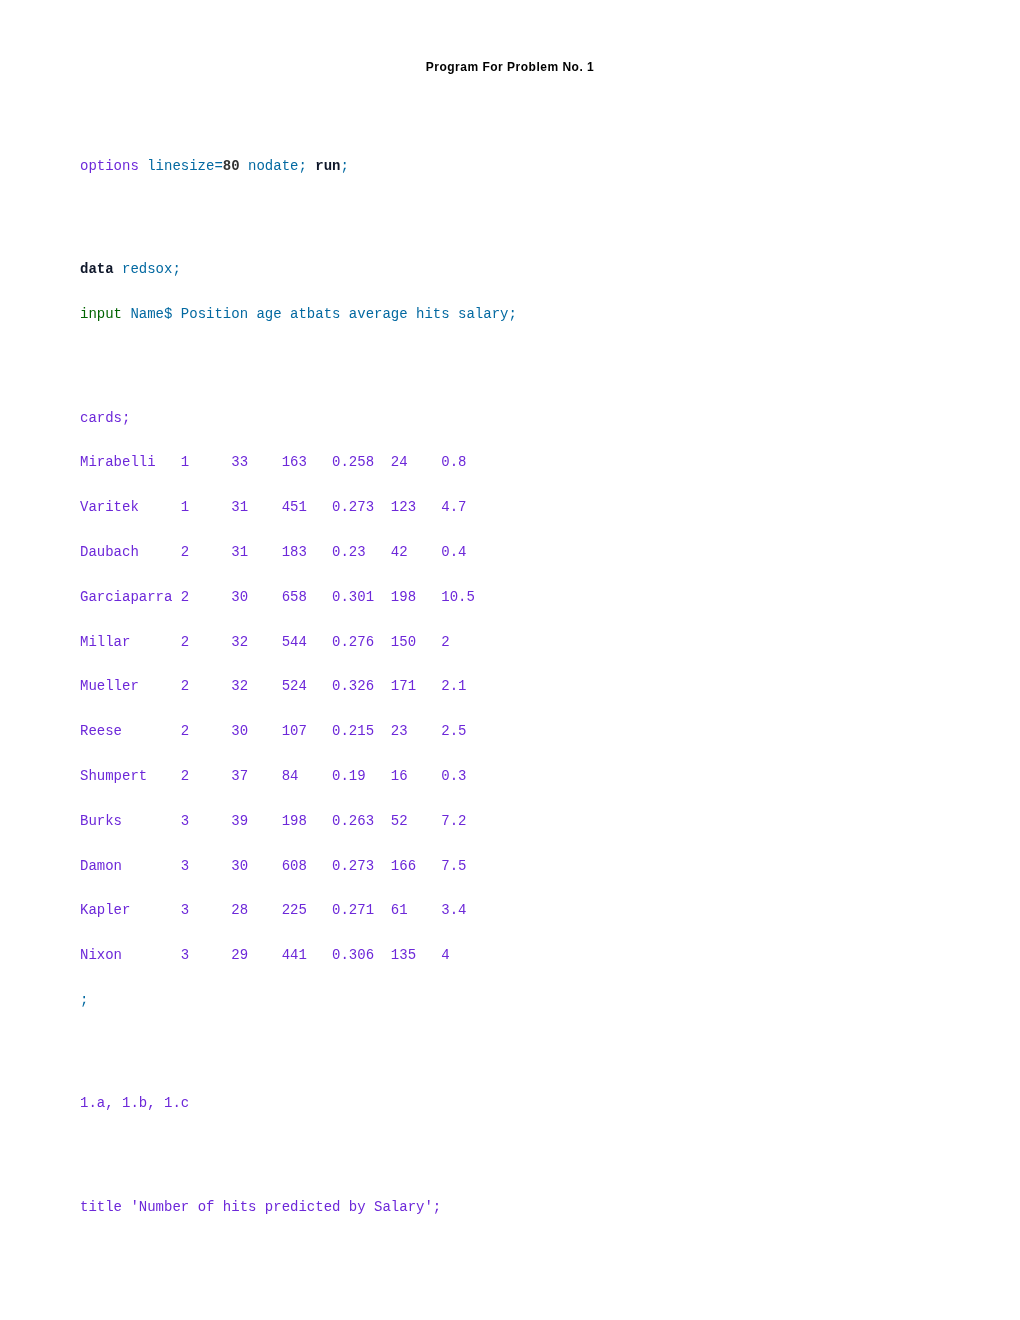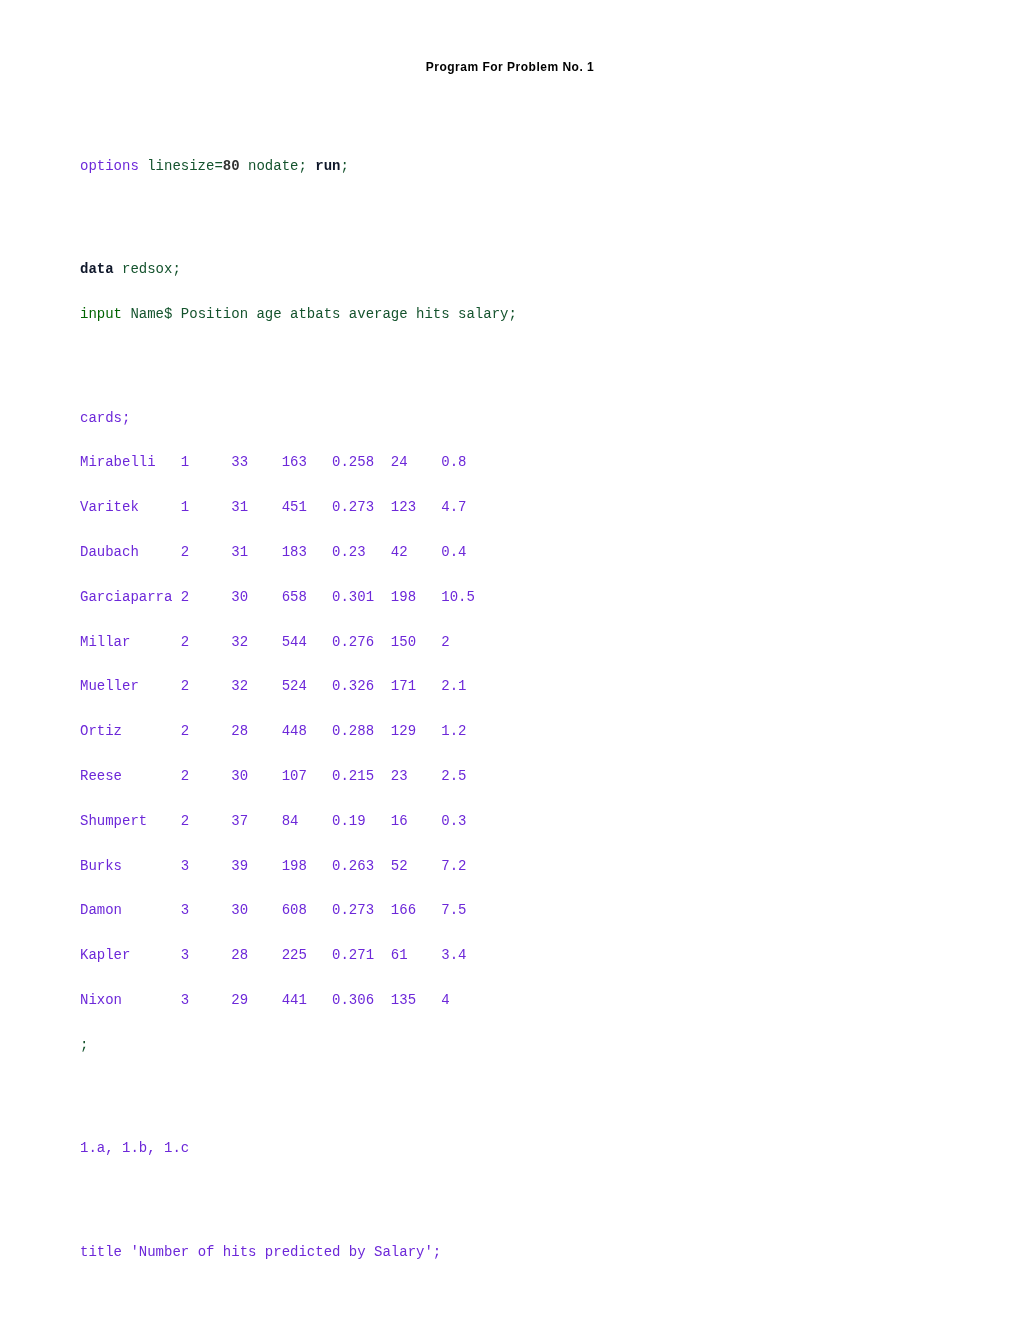--- a/index.html
+++ b/index.html
@@ -19,21 +19,21 @@
       margin-bottom: 36px;
       letter-spacing: 0.5px;
     }
     .code-block {
       line-height: 1.6;
       white-space: pre;
     }
     .kw-blue { color: #0f172a; font-weight: bold; }
     .color-purple { color: #6d28d9; }
     .color-green { color: #006400; text-align: center; }
-    .normal { color: #14532d; }
+    .normal { color: #0369a1; }
     .bold { font-weight: bold; margin-top: 16px; }
     .line { display: block; }
     .spacer { display: block; height: 14px; }
   </style>
 </head>
 <body>
 
 <div class="page-title">Program For Problem No. 1</div>
 
 <div class="code-block">
@@ -45,21 +45,20 @@
 <span class="line"><span class="color-green">input</span><span class="normal"> Name$ Position age atbats average hits salary;</span></span>
 
 <span class="spacer"></span>
 <span class="line"><span class="color-purple">cards;</span></span>
 <span class="line"><span class="color-purple">Mirabelli   1     33    163   0.258  24    0.8</span></span>
 <span class="line"><span class="color-purple">Varitek     1     31    451   0.273  123   4.7</span></span>
 <span class="line"><span class="color-purple">Daubach     2     31    183   0.23   42    0.4</span></span>
 <span class="line"><span class="color-purple">Garciaparra 2     30    658   0.301  198   10.5</span></span>
 <span class="line"><span class="color-purple">Millar      2     32    544   0.276  150   2</span></span>
 <span class="line"><span class="color-purple">Mueller     2     32    524   0.326  171   2.1</span></span>
-<span class="line"><span class="color-purple">Ortiz       2     28    448   0.288  129   1.2</span></span>
 <span class="line"><span class="color-purple">Reese       2     30    107   0.215  23    2.5</span></span>
 <span class="line"><span class="color-purple">Shumpert    2     37    84    0.19   16    0.3</span></span>
 <span class="line"><span class="color-purple">Burks       3     39    198   0.263  52    7.2</span></span>
 <span class="line"><span class="color-purple">Damon       3     30    608   0.273  166   7.5</span></span>
 <span class="line"><span class="color-purple">Kapler      3     28    225   0.271  61    3.4</span></span>
 <span class="line"><span class="color-purple">Nixon       3     29    441   0.306  135   4</span></span>
 <span class="line"><span class="normal">;</span></span>
 
 <span class="spacer"></span>
 <span class="line"><span class="color-purple">1.a, 1.b, 1.c</span></span>

